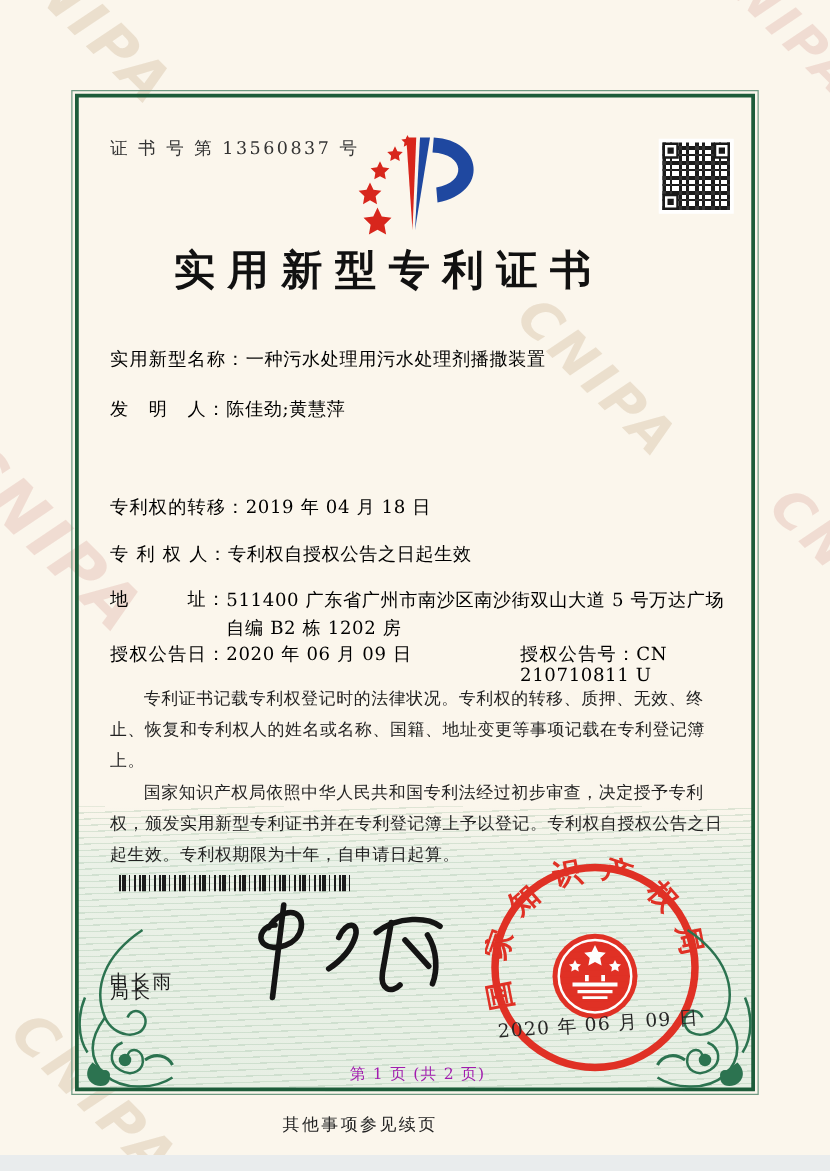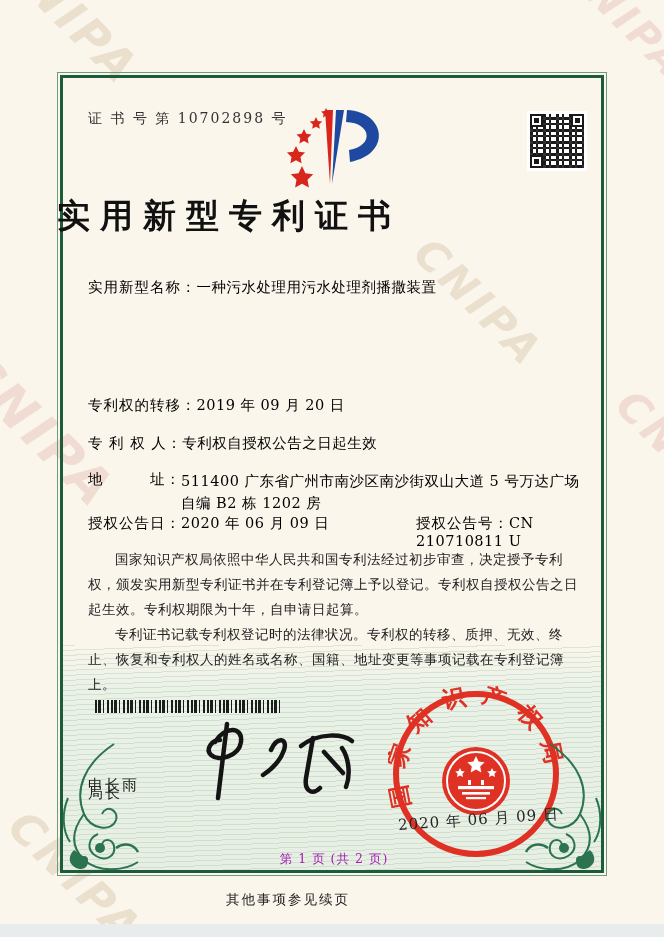--- a/index.html
+++ b/index.html
@@ -44,21 +44,21 @@
     background:
       repeating-linear-gradient(90deg,#1a1a1a 0 3px,transparent 3px 6px,#1a1a1a 6px 8px,transparent 8px 13px),
       repeating-linear-gradient(0deg,#1a1a1a 0 3px,transparent 3px 7px,#1a1a1a 7px 9px,transparent 9px 12px);
     background-blend-mode:screen;
   }
   .finder{position:absolute;width:13px;height:13px;background:#1a1a1a;}
   .finder::after{content:"";position:absolute;left:2px;top:2px;width:9px;height:9px;background:#fff;}
   .finder::before{content:"";position:absolute;left:4px;top:4px;width:5px;height:5px;background:#1a1a1a;z-index:1;}
   .f-tl{left:0;top:0}.f-tr{right:0;top:0}.f-bl{left:0;bottom:0}
   .title{
-    position:absolute;left:57px;top:194px;width:508px;
+    position:absolute;left:57px;top:194px;width:508px;text-align:center;
     font-size:33px;font-weight:700;letter-spacing:10px;color:#111;
   }
   
   .field{position:absolute;left:88px;font-size:14.5px;color:#000000;width:500px;}
   .fl{letter-spacing:1px;}
   .fv{letter-spacing:.5px;}
   .addr-val{display:inline-block;vertical-align:top;width:400px;line-height:1.55;}
   .grant-right{position:absolute;left:328px;top:0;}
   
   .paras{position:absolute;left:88px;top:547px;width:494px;font-size:13.5px;line-height:1.85;color:#222;letter-spacing:.5px;}
@@ -100,21 +100,21 @@
   <div class="wm pink" style="left:-60px;top:400px;font-size:52px;">CNIPA</div>
   <div class="wm pink" style="left:600px;top:430px;font-size:42px;">CNIPA</div>
   <div class="wm tan" style="left:-8px;top:852px;font-size:44px;">CNIPA</div>
 
   <div class="guilloche"></div>
 
   <div class="frame">
     <div class="frame-inner"></div>
   </div>
 
-  <div class="cert-no">证 书 号 第 10702898 号</div>
+  <div class="cert-no">证 书 号 第 13560837 号</div>
 
   <div class="logo">
     <svg width="140" height="102" viewBox="0 0 140 102">
       <g fill="#d8261c">
         <path d="M40 70 l3.4 7.2 7.8 1 -5.7 5.5 1.4 7.8 -6.9-3.8 -6.9 3.8 1.4-7.8 -5.7-5.5 7.8-1z"></path>
         <path d="M34 50 l2.8 5.8 6.3.8 -4.6 4.4 1.1 6.3 -5.6-3.1 -5.6 3.1 1.1-6.3 -4.6-4.4 6.3-.8z"></path>
         <path d="M42 33 l2.3 4.8 5.2.7 -3.8 3.7 .9 5.2 -4.6-2.5 -4.6 2.5 .9-5.2 -3.8-3.7 5.2-.7z"></path>
         <path d="M54 21 l1.9 3.9 4.3.6 -3.1 3 .7 4.3 -3.8-2.1 -3.8 2.1 .7-4.3 -3.1-3 4.3-.6z"></path>
         <path d="M64 12 l1.5 3.1 3.4.5 -2.5 2.4 .6 3.4 -3-1.6 -3 1.6 .6-3.4 -2.5-2.4 3.4-.5z"></path>
       </g>
@@ -130,39 +130,42 @@
         <span class="finder f-tr"></span>
         <span class="finder f-bl"></span>
     </div>
   </div>
 
   <div class="title">实用新型专利证书</div>
 
   <div class="field" style="top:278px;">
     <span class="fl">实用新型名称：</span><span class="fv">一种污水处理用污水处理剂播撒装置</span>
   </div>
+  <div class="field" style="top:318px;">
+    <span class="fl">发　明　人：</span><span class="fv">陈佳劲;黄慧萍</span>
+  </div>
   <div class="field" style="top:396px;">
-    <span class="fl">专利权的转移：</span><span class="fv">2019 年 09 月 20 日</span>
+    <span class="fl">专利权的转移：</span><span class="fv">2019 年 04 月 18 日</span>
   </div>
   <div class="field" style="top:434px;">
     <span class="fl">专 利 权 人：</span><span class="fv">专利权自授权公告之日起生效</span>
   </div>
   <div class="field" style="top:470px;">
     <span class="fl">地　　　址：</span><span class="fv addr-val">511400 广东省广州市南沙区南沙街双山大道 5 号万达广场自编 B2 栋 1202 房</span>
   </div>
   <div class="field" style="top:514px;">
     <span class="fl">授权公告日：</span><span class="fv">2020 年 06 月 09 日</span>
     <span class="grant-right">
       <span class="fl">授权公告号：</span><span class="fv">CN 210710811 U</span>
     </span>
   </div>
 
   <div class="paras">
+    <p>专利证书记载专利权登记时的法律状况。专利权的转移、质押、无效、终止、恢复和专利权人的姓名或名称、国籍、地址变更等事项记载在专利登记簿上。</p>
     <p>国家知识产权局依照中华人民共和国专利法经过初步审查，决定授予专利权，颁发实用新型专利证书并在专利登记簿上予以登记。专利权自授权公告之日起生效。专利权期限为十年，自申请日起算。</p>
-    <p>专利证书记载专利权登记时的法律状况。专利权的转移、质押、无效、终止、恢复和专利权人的姓名或名称、国籍、地址变更等事项记载在专利登记簿上。</p>
   </div>
 
   <div class="barcode"></div>
 
   <div class="director" style="top:752px;">局长</div>
   <div class="director" style="top:744px;">申长雨</div>
 
   <div class="sig">
     <svg width="175" height="92" viewBox="0 0 175 92" fill="none" stroke="#141414" stroke-width="4.5" stroke-linecap="round">
       <path d="M30 24 C40 8 58 8 56 24 C54 38 34 44 26 37 C20 31 27 22 35 22"></path>

